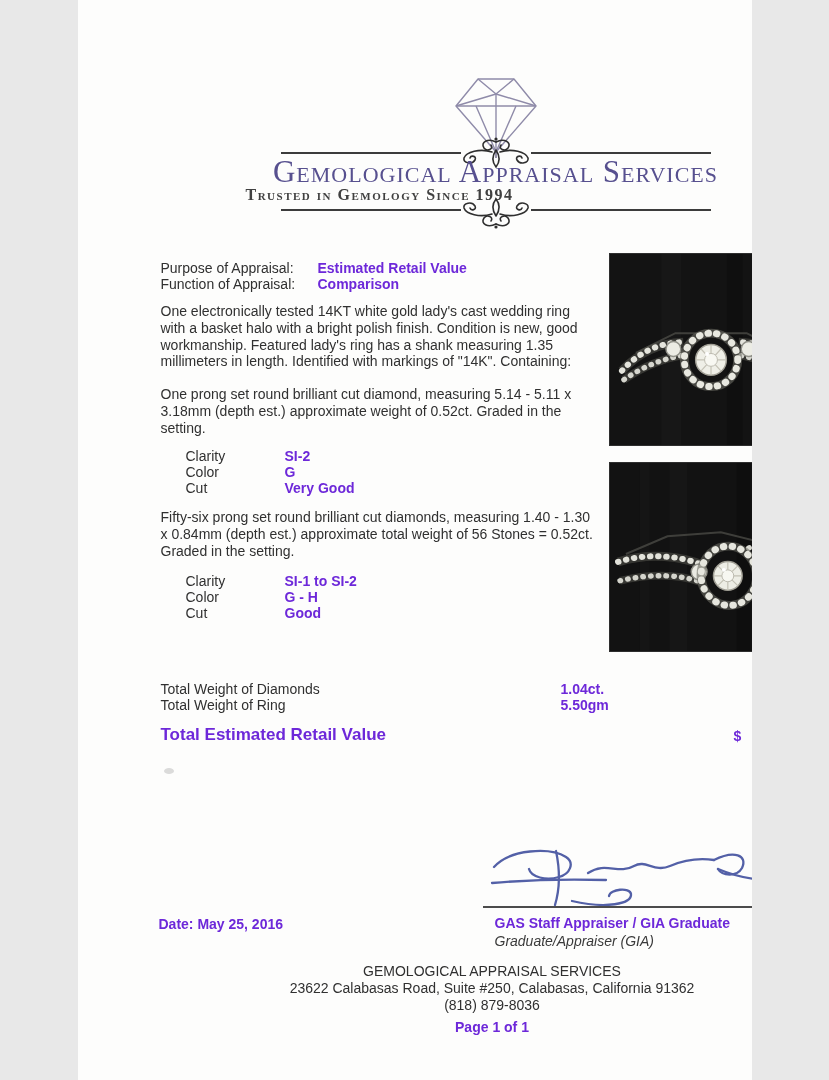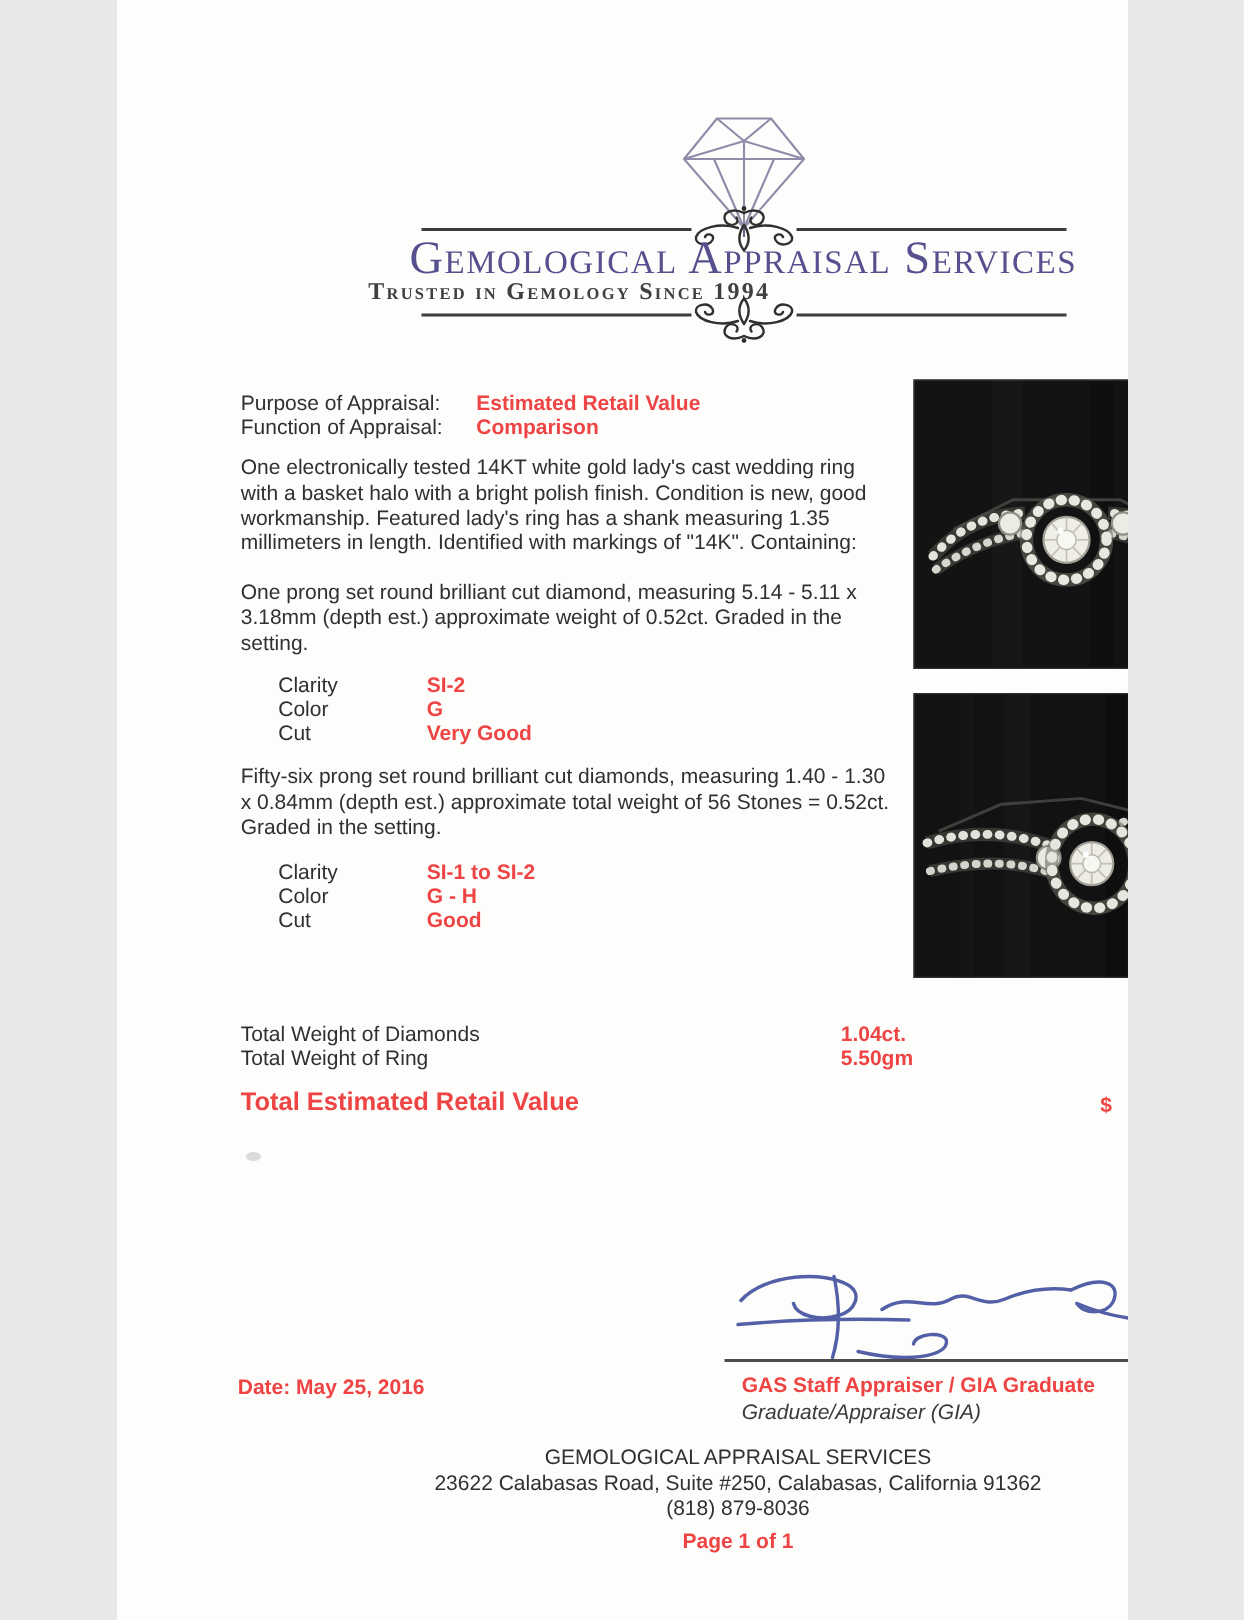--- a/index.html
+++ b/index.html
@@ -19,21 +19,21 @@
   }
   .brand-subtitle{
     left:168px;top:186px;width:500px;text-align:left;
     font-family:"Liberation Serif","DejaVu Serif",serif;
     font-variant:small-caps;font-size:16px;letter-spacing:1.5px;
     color:#404040;font-weight:600;white-space:nowrap;
   }
   .rule{height:2px;background:#3c3c3c;}
   
   .t{font-size:14px;line-height:16.8px;color:#303030;}
-  .b{font-weight:bold;color:#ef4444;}
+  .b{font-weight:bold;color:#6d28d9;}
   .para{width:426px;}
   .photo{width:205px;background:#131313;border:1px solid #2e2e2e;box-sizing:border-box;}
   .sig-line{height:2px;background:#4c4c4c;}
   .italic{font-style:italic;}
   .center{left:0;width:829px;text-align:center;}
   .smudge{width:10px;height:6px;border-radius:50%;background:#9a9a9a;opacity:.35;}
 </style>
 </head>
 <body>
 

